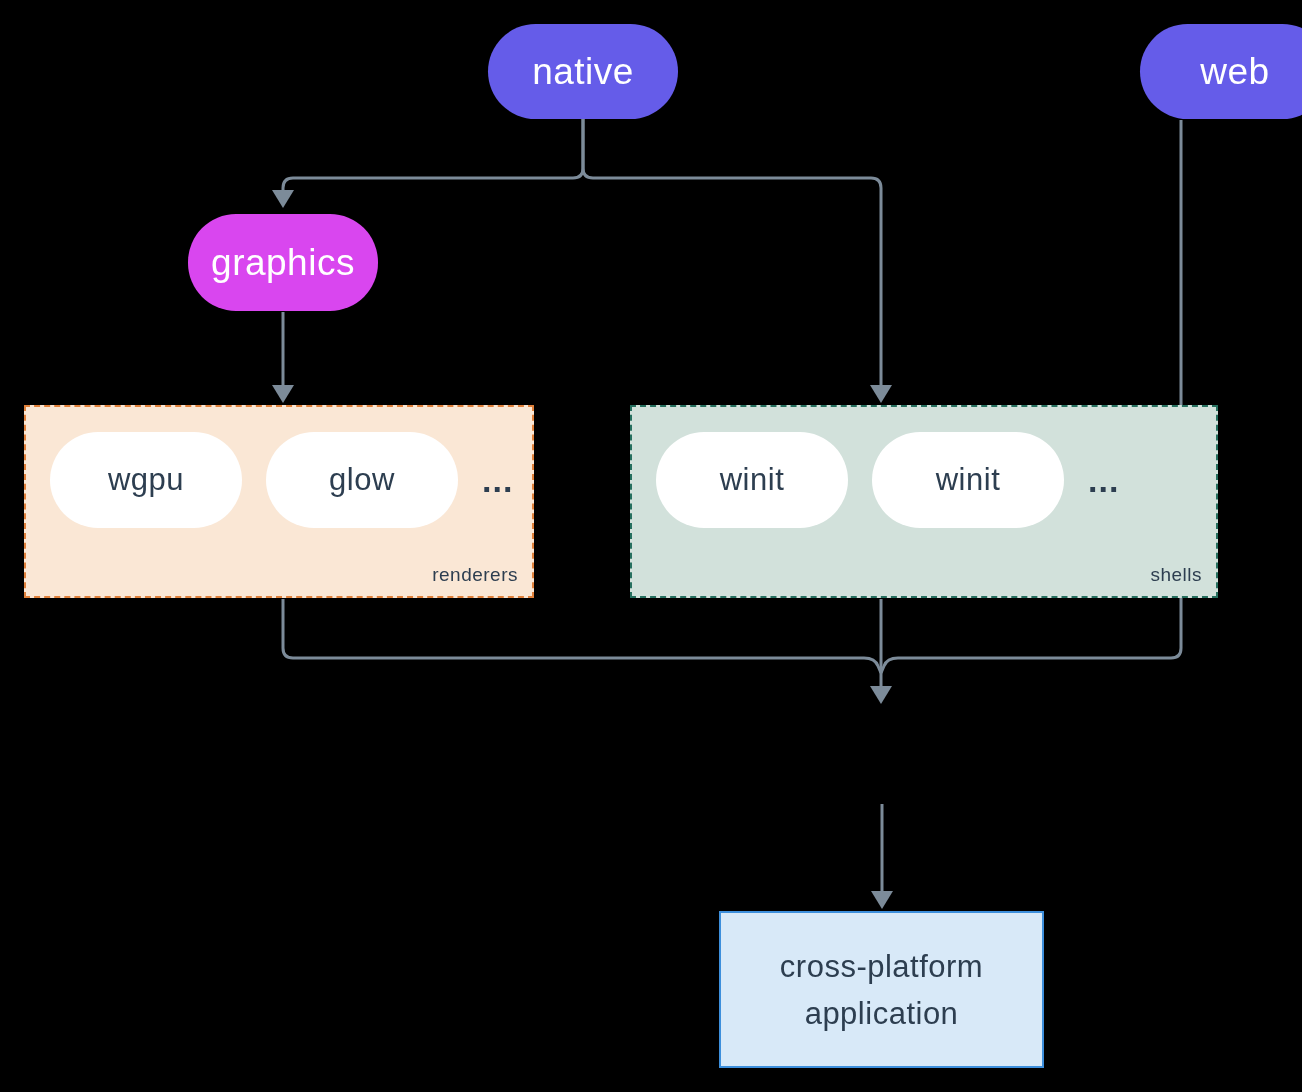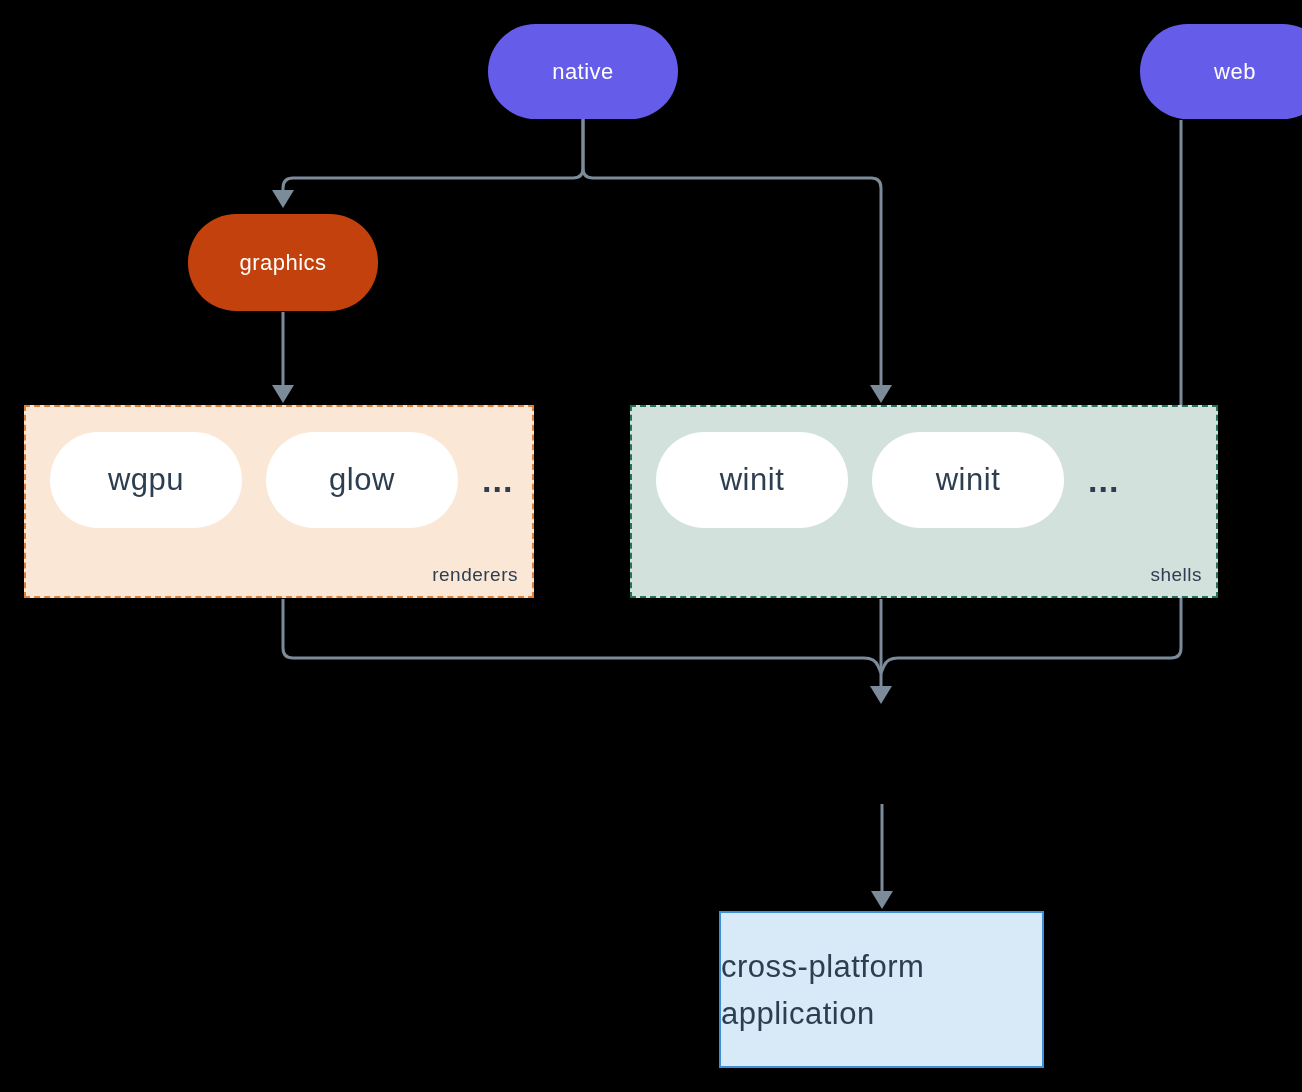--- a/index.html
+++ b/index.html
@@ -21,27 +21,27 @@
     top: 0;
     width: 1302px;
     height: 1092px;
   }
   .pill {
     position: absolute;
     display: flex;
     align-items: center;
     justify-content: center;
     border-radius: 48px;
-    font-size: 22px;
+    font-size: 37px;
     letter-spacing: 0.5px;
     color: #ffffff;
   }
   .pill-native   { left: 488px;  top: 24px;  width: 190px; height: 95px; background: #655CE9; }
   .pill-web      { left: 1140px; top: 24px;  width: 190px; height: 95px; background: #655CE9; }
-  .pill-graphics { left: 188px;  top: 214px; width: 190px; height: 97px; background: #c2410c; }
+  .pill-graphics { left: 188px;  top: 214px; width: 190px; height: 97px; background: #d946ef; }
   .pill-iced     { left: 787px;  top: 707px; width: 191px; height: 96px; background: #2E87DA; }
 
   .group {
     position: absolute;
     top: 405px;
     height: 193px;
     box-sizing: border-box;
     border: 2px dashed;
     padding: 25px 8px 0 24px;
   }
@@ -92,21 +92,21 @@
     position: absolute;
     left: 719px;
     top: 911px;
     width: 325px;
     height: 157px;
     box-sizing: border-box;
     background: #D8E9F8;
     border: 2px solid #3D8FDC;
     display: flex;
     flex-direction: column;
-    align-items: flex-start;
+    align-items: center;
     justify-content: center;
     color: #2D3E50;
     font-size: 31px;
     line-height: 47px;
     letter-spacing: 0.5px;
   }
 </style>
 </head>
 <body>
 

